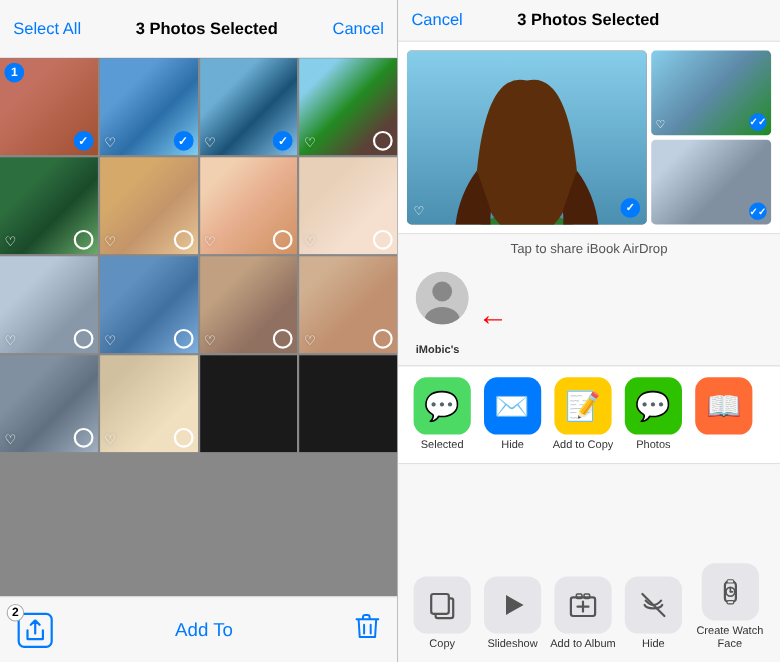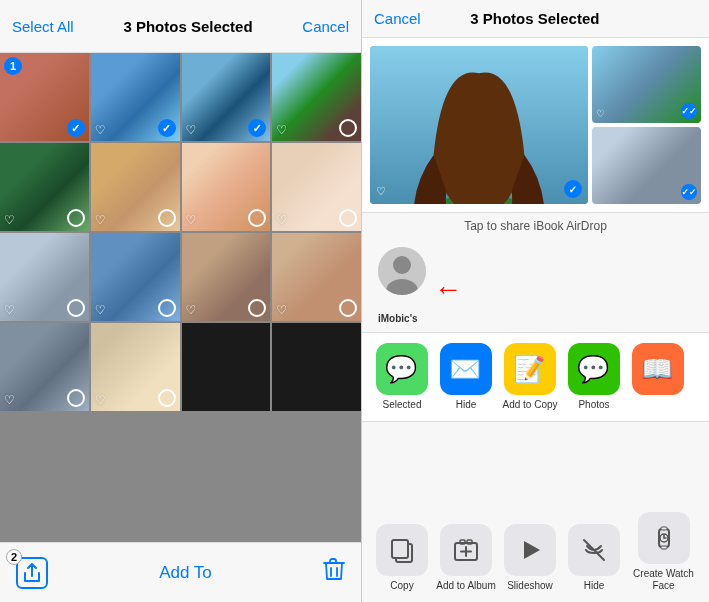--- a/index.html
+++ b/index.html
@@ -617,36 +617,36 @@
         <svg width="28" height="28" viewBox="0 0 28 28" fill="none">
           <rect x="8" y="8" width="16" height="18" rx="2" stroke="#555" stroke-width="2"></rect>
           <rect x="4" y="4" width="16" height="18" rx="2" fill="#e5e5ea" stroke="#555" stroke-width="2"></rect>
         </svg>
       </div>
       <span class="action-label">Copy</span>
     </div>
     <div class="action-item">
       <div class="action-icon-box">
         <svg width="28" height="28" viewBox="0 0 28 28" fill="none">
+          <polygon points="8,5 24,14 8,23" fill="#555"></polygon>
+        </svg>
+      </div>
+      <span class="action-label">Slideshow</span>
+    </div>
+    <div class="action-item">
+      <div class="action-icon-box">
+        <svg width="28" height="28" viewBox="0 0 28 28" fill="none">
           <rect x="3" y="7" width="22" height="17" rx="2" stroke="#555" stroke-width="2"></rect>
           <line x1="14" y1="11" x2="14" y2="20" stroke="#555" stroke-width="2" stroke-linecap="round"></line>
           <line x1="9" y1="15.5" x2="19" y2="15.5" stroke="#555" stroke-width="2" stroke-linecap="round"></line>
           <rect x="8" y="4" width="5" height="4" rx="1" stroke="#555" stroke-width="1.5"></rect>
           <rect x="15" y="4" width="5" height="4" rx="1" stroke="#555" stroke-width="1.5"></rect>
         </svg>
       </div>
       <span class="action-label">Add to Album</span>
-    </div>
-    <div class="action-item">
-      <div class="action-icon-box">
-        <svg width="28" height="28" viewBox="0 0 28 28" fill="none">
-          <polygon points="8,5 24,14 8,23" fill="#555"></polygon>
-        </svg>
-      </div>
-      <span class="action-label">Slideshow</span>
     </div>
     <div class="action-item">
       <div class="action-icon-box">
         <svg width="28" height="28" viewBox="0 0 28 28" fill="none">
           <line x1="4" y1="4" x2="24" y2="24" stroke="#555" stroke-width="2" stroke-linecap="round"></line>
           <path d="M7 10 Q14 18 21 10" stroke="#555" stroke-width="2" fill="none" stroke-linecap="round"></path>
           <path d="M6 14 C8 18 20 18 22 14" stroke="#555" stroke-width="2" fill="none" stroke-linecap="round"></path>
         </svg>
       </div>
       <span class="action-label">Hide</span>

